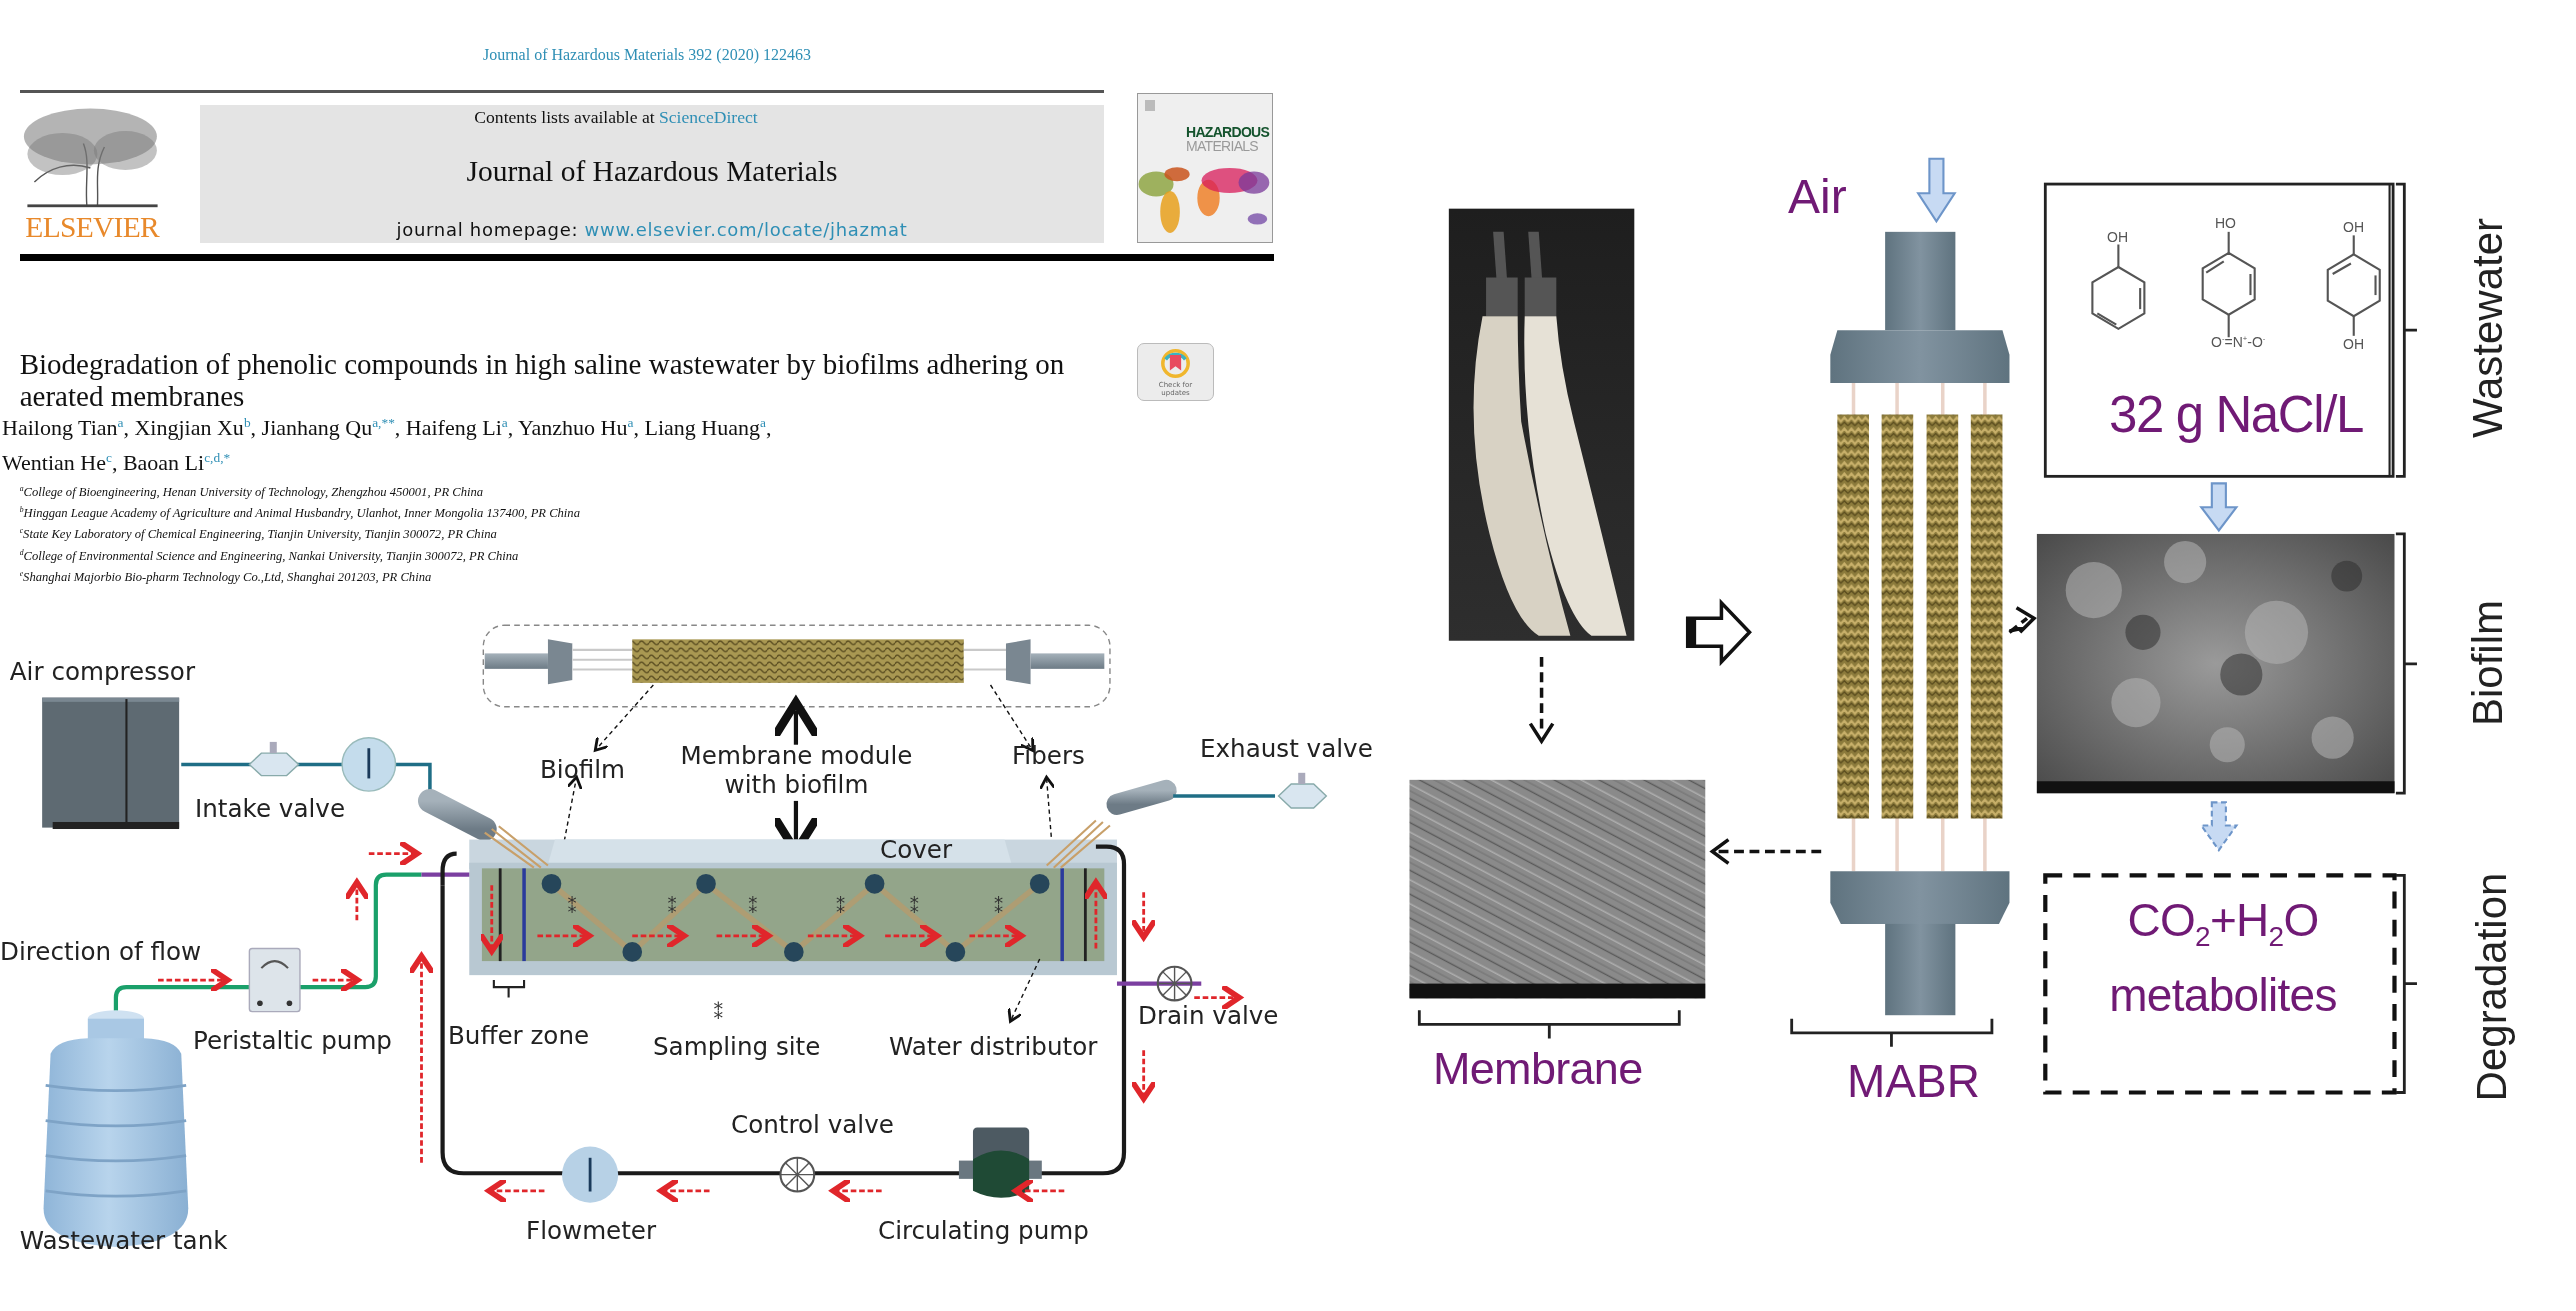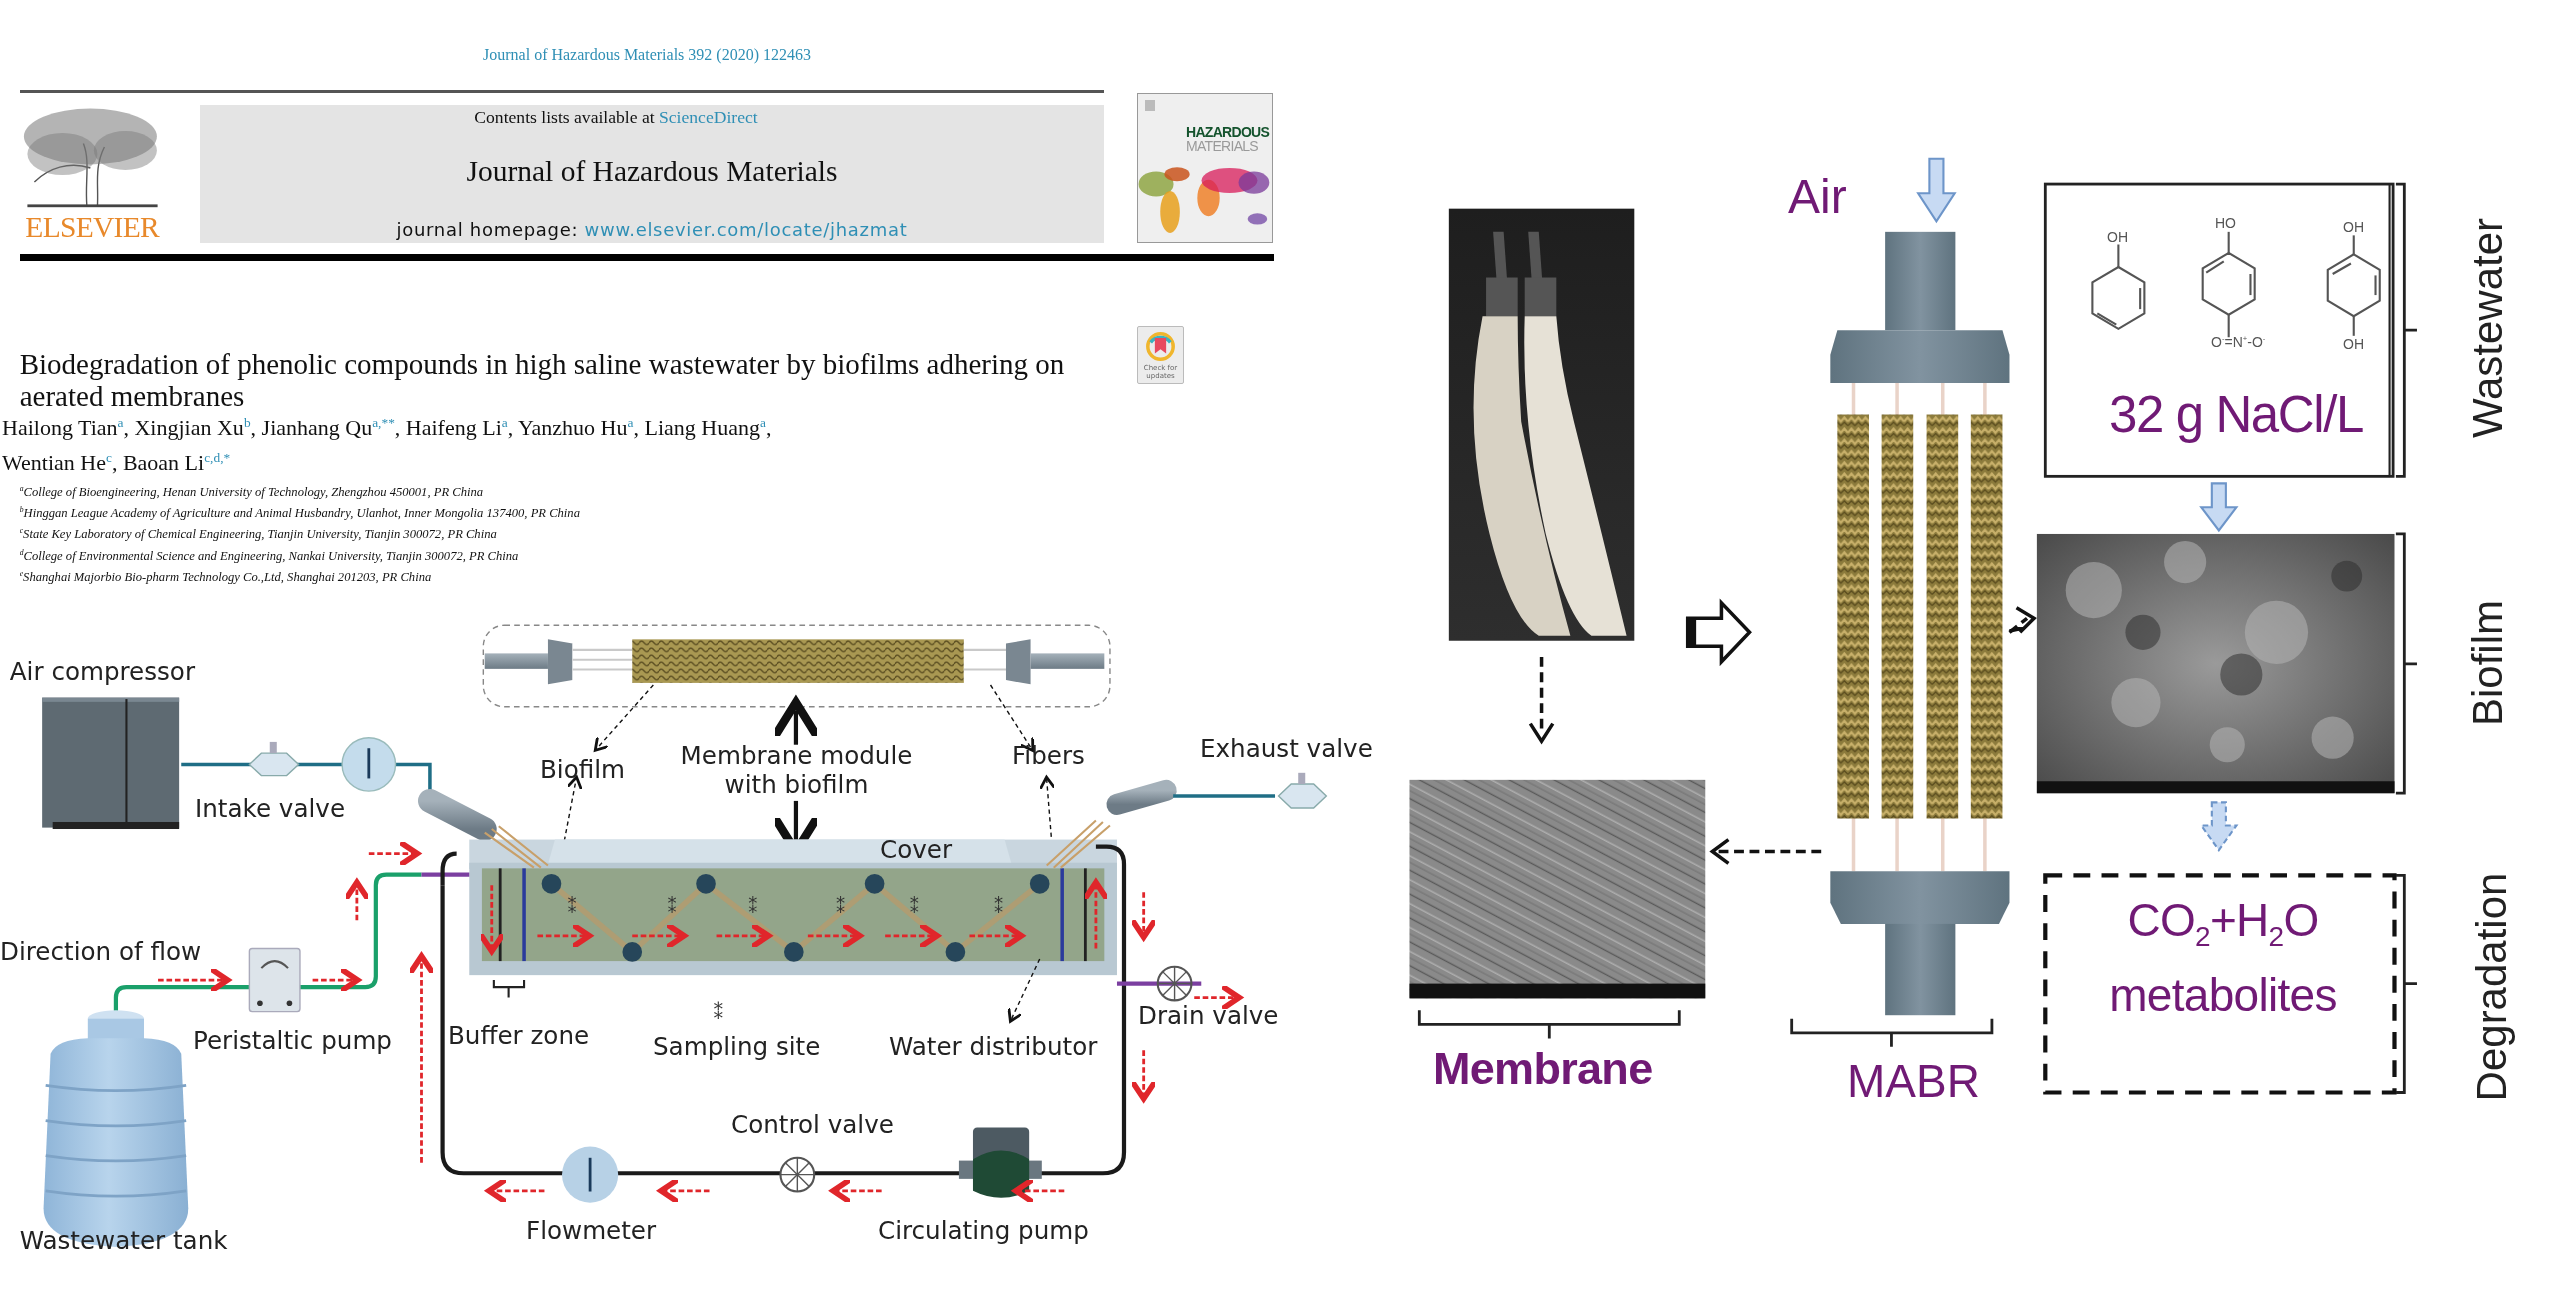--- a/index.html
+++ b/index.html
@@ -16,21 +16,21 @@
   #elsevier-logo { left:19.7px; top:105px; width:145px; height:138px; }
   #elsevier-word { left:19.7px; top:211px; width:145px; text-align:center; font-size:29.5px; color:#e8892b; letter-spacing:-0.7px; }
   #header-box { left:200px; top:105px; width:904px; height:138px; background:#e4e4e4; }
   #contents-line { left:200px; top:107px; width:832px; text-align:center; font-size:17.6px; }
   #journal-name { left:200px; top:155px; width:904px; text-align:center; font-size:29.5px; }
   #homepage-line { left:200px; top:219px; width:904px; text-align:center; font-size:18px; letter-spacing:0.7px; }
   #cover { left:1137px; top:93px; width:136px; height:150px; border:1.4px solid #999; background:#efefef; box-sizing:border-box; overflow:hidden; }
   #rule-bottom { left:19.7px; top:254px; width:1254px; height:7px; background:#000; }
 
   #title { left:19.7px; top:320px; width:1096px; font-size:29px; line-height:32px;margin-top:28px; }
-  #crossmark { left:1137px; top:326px; width:47px; height:58px; border:1.4px solid #bbb; border-radius:2px; background:#ececec; box-sizing:border-box; text-align:center; }
+  #crossmark { left:1137px; top:343px; width:77px; height:58px; border:1.4px solid #bbb; border-radius:7px; background:#ececec; box-sizing:border-box; text-align:center; }
   #crossmark .lbl { font-size:7px; color:#666; font-family:"DejaVu Sans", sans-serif; line-height:7.7px; }
   #authors { left:2px; top:408px; width:1096px; font-size:22px; line-height:29.5px; }
   #authors sup { color:#2f8fb5; font-size:13.4px; }
   #affiliations { left:19.7px; top:480px; width:913px; font-size:12.6px; font-style:italic; line-height:18px; }
   #affiliations sup { font-size:7.7px; }
 
   
   .dlabel { position:absolute; font-family:"DejaVu Sans", sans-serif; font-size:24.6px; color:#222; white-space:nowrap; }
 
   
@@ -455,15 +455,15 @@
 
 <div class="rlabel" style="left:2045px;top:891px;width:356px;text-align:center;font-size:46px;line-height:59px;letter-spacing:-0.7px;">
   <div><span>CO</span><sub style="font-size:28px;">2</sub><span>+H</span><sub style="font-size:28px;">2</sub><span>O</span></div>
   <div>metabolites</div>
 </div>
 
 <div class="vlabel" style="left:2361px;top:304px;width:253px;text-align:center;">Wastewater</div>
 <div class="vlabel" style="left:2403px;top:639px;width:169px;text-align:center;">Biofilm</div>
 <div class="vlabel" style="left:2372px;top:963px;width:239px;text-align:center;">Degradation</div>
 
-<div class="rlabel" style="left:1433px;top:1043px;font-size:45px;letter-spacing:-0.7px;font-weight:bold;">Membrane</div>
+<div class="rlabel" style="left:1433px;top:1043px;font-size:45px;letter-spacing:-0.7px;">Membrane</div>
 <div class="rlabel" style="left:1827px;top:1054px;font-size:46px;margin-left:20px;">MABR</div>
 
 
 </body></html>

